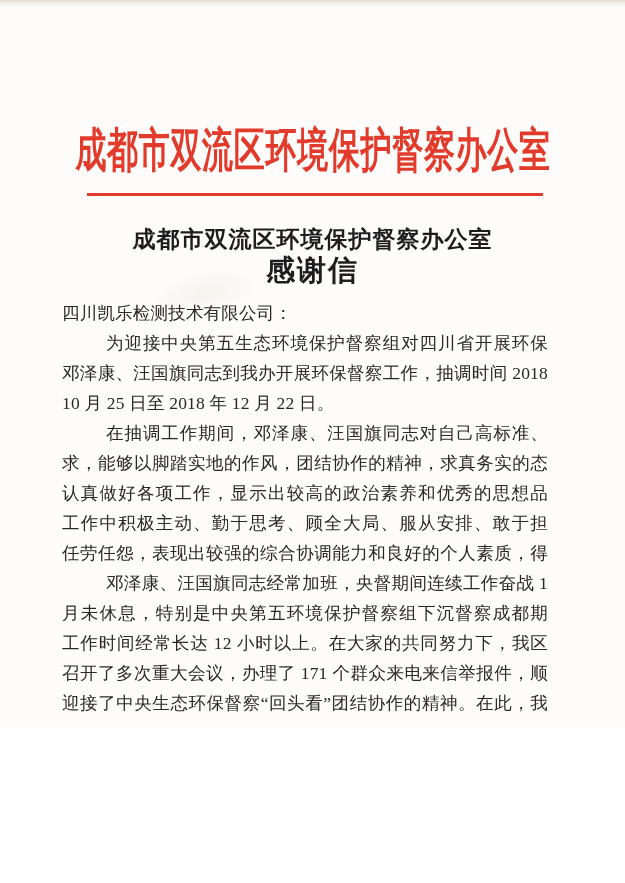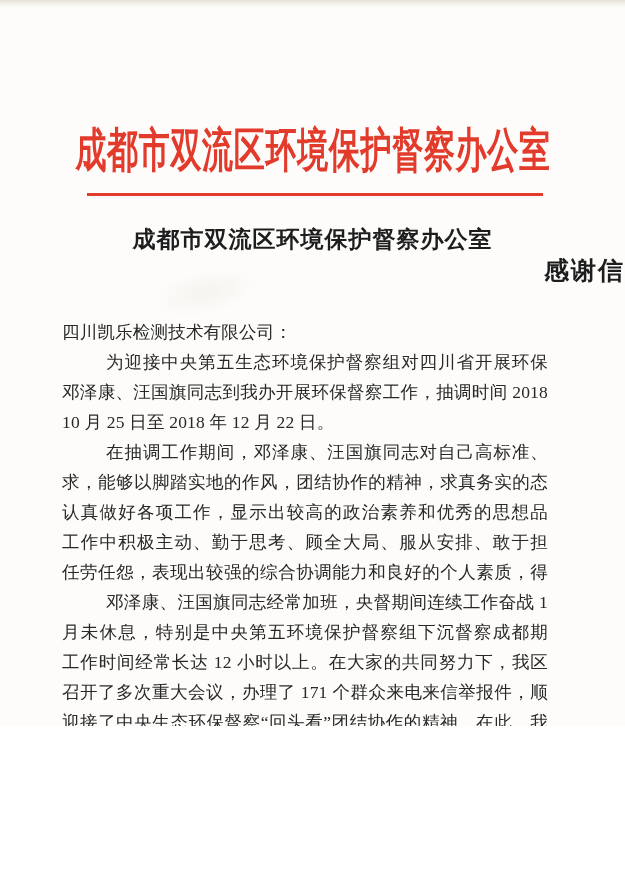--- a/index.html
+++ b/index.html
@@ -61,28 +61,27 @@
     text-align: center;
     color: #1d1d1d;
     font-weight: 700;
   }
   .doc-title .t1 {
     font-size: 23px;
     line-height: 31px;
     letter-spacing: 1px;
   }
   .doc-title .t2 {
-    font-size: 25px;
+    font-size: 29px;
     line-height: 31px;
     letter-spacing: 2px;
-    text-align: right;
   }
   .body-text {
     position: absolute;
-    left: 62px; top: 317px;
+    left: 62px; top: 298px;
     width: 486px;
     color: #282828;
     font-size: 17.5px;
   }
   .body-line {
     height: 30px;
     line-height: 30px;
     overflow: hidden;
     letter-spacing: 0.2px;
     white-space: nowrap;

